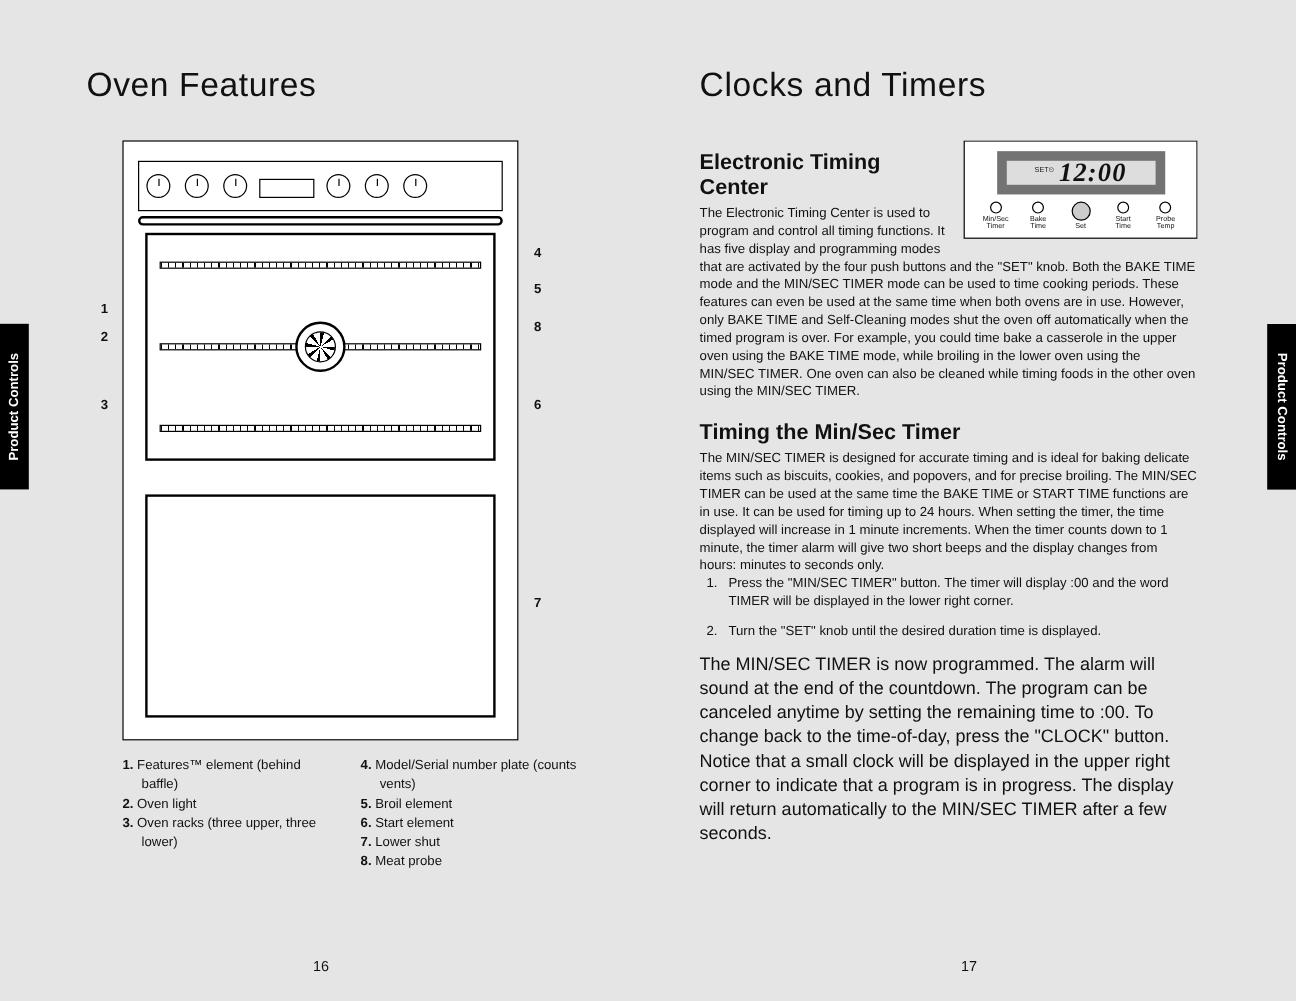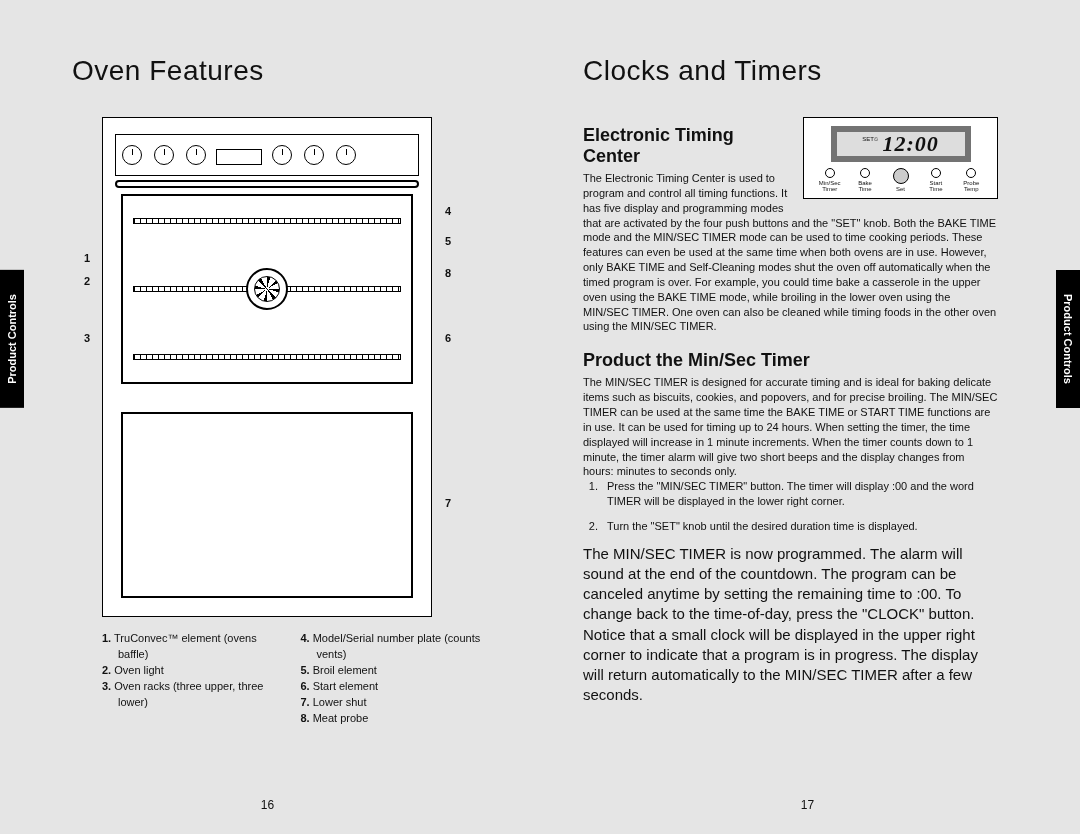--- a/index.html
+++ b/index.html
@@ -16,21 +16,21 @@
 .diagram { width:330px; height:500px; border:1px solid #000; background:#fff; position:relative; margin-left:30px; margin-bottom:14px; }
 .lbl { position:absolute; font-size:11px; font-weight:700; }
 .legend { display:flex; gap:28px; font-size:11px; line-height:1.45; margin-left:30px; }
 .legend ol { list-style:none; }
 .legend li { text-indent:-16px; padding-left:16px; }
 .legend b { font-weight:700; }
 h3 { font-size:18px; font-weight:700; margin-bottom:4px; margin-top:8px; }
 .body { font-size:11px; line-height:1.35; }
 .intro { overflow:auto; }
 .etc-float { float:right; width:195px; border:1px solid #000; background:#fff; padding:8px 6px 6px 6px; margin-left:10px; margin-bottom:4px; }
-.lcd { border:6px solid #737373; background:#ddd; width:140px; height:36px; margin:0 auto 6px auto; display:flex; align-items:center; justify-content:center; }
+.lcd { border:8px solid #737373; background:#ddd; width:140px; height:36px; margin:0 auto 6px auto; display:flex; align-items:center; justify-content:center; }
 .lcd .time { font-family:'Brush Script MT',cursive; font-style:italic; font-size:22px; letter-spacing:1px; font-weight:bold; }
 .lcd .set { font-size:6px; margin-right:4px; align-self:flex-start; margin-top:4px; }
 .btns { display:flex; justify-content:space-between; font-size:6px; text-align:center; padding:0 2px; }
 .btns div { flex:1; }
 .btns .dot { width:10px; height:10px; border:1px solid #000; border-radius:50%; margin:0 auto 2px auto; background:#fff; }
 .btns .dot.big { width:16px; height:16px; background:#ccc; }
 .steps { font-size:11px; line-height:1.35; }
 .steps li { margin-bottom:10px; padding-left:6px; }
 ol.steps { padding-left:18px; }
 .para { font-size:15px; line-height:1.35; margin-top:8px; }
@@ -75,21 +75,21 @@
       <span class="lbl" style="top:215px; left:12px">3</span>
       <span class="lbl" style="top:88px;  left:373px">4</span>
       <span class="lbl" style="top:118px; left:373px">5</span>
       <span class="lbl" style="top:215px; left:373px">6</span>
       <span class="lbl" style="top:380px; left:373px">7</span>
       <span class="lbl" style="top:150px; left:373px">8</span>
     </div>
 
     <div class="legend">
       <ol>
-        <li><b>1.</b> <span>TruConvec™ element (ovens baffle)</span></li>
+        <li><b>1.</b> <span>Features™ element (behind baffle)</span></li>
         <li><b>2.</b> <span>Oven light</span></li>
         <li><b>3.</b> <span>Oven racks (three upper, three lower)</span></li>
       </ol>
       <ol>
         <li><b>4.</b> <span>Model/Serial number plate (counts vents)</span></li>
         <li><b>5.</b> <span>Broil element</span></li>
         <li><b>6.</b> <span>Start element</span></li>
         <li><b>7.</b> <span>Lower shut</span></li>
         <li><b>8.</b> <span>Meat probe</span></li>
       </ol>
@@ -112,21 +112,21 @@
           <div><div class="dot"></div><span>Bake</span><br><span>Time</span></div>
           <div><div class="dot big"></div><span>Set</span></div>
           <div><div class="dot"></div><span>Start</span><br><span>Time</span></div>
           <div><div class="dot"></div><span>Probe</span><br><span>Temp</span></div>
         </div>
       </div>
       <h3>Electronic Timing Center</h3>
       <p class="body">The Electronic Timing Center is used to program and control all timing functions. It has five display and programming modes that are activated by the four push buttons and the "SET" knob. Both the BAKE TIME mode and the MIN/SEC TIMER mode can be used to time cooking periods. These features can even be used at the same time when both ovens are in use. However, only BAKE TIME and Self-Cleaning modes shut the oven off automatically when the timed program is over. For example, you could time bake a casserole in the upper oven using the BAKE TIME mode, while broiling in the lower oven using the MIN/SEC TIMER. One oven can also be cleaned while timing foods in the other oven using the MIN/SEC TIMER.</p>
     </div>
 
-    <h3 style="margin-top:16px">Product the Min/Sec Timer</h3>
+    <h3 style="margin-top:16px">Timing the Min/Sec Timer</h3>
     <p class="body">The MIN/SEC TIMER is designed for accurate timing and is ideal for baking delicate items such as biscuits, cookies, and popovers, and for precise broiling. The MIN/SEC TIMER can be used at the same time the BAKE TIME or START TIME functions are in use. It can be used for timing up to 24 hours. When setting the timer, the time displayed will increase in 1 minute increments. When the timer counts down to 1 minute, the timer alarm will give two short beeps and the display changes from hours: minutes to seconds only.</p>
 
     <ol class="steps">
       <li>Press the "MIN/SEC TIMER" button. The timer will display :00 and the word TIMER will be displayed in the lower right corner.</li>
       <li>Turn the "SET" knob until the desired duration time is displayed.</li>
     </ol>
     <p class="para">The MIN/SEC TIMER is now programmed. The alarm will sound at the end of the countdown. The program can be canceled anytime by setting the remaining time to :00. To change back to the time-of-day, press the "CLOCK" button. Notice that a small clock will be displayed in the upper right corner to indicate that a program is in progress. The display will return automatically to the MIN/SEC TIMER after a few seconds.</p>
 
     <div class="pagenum">17</div>
   </div>

